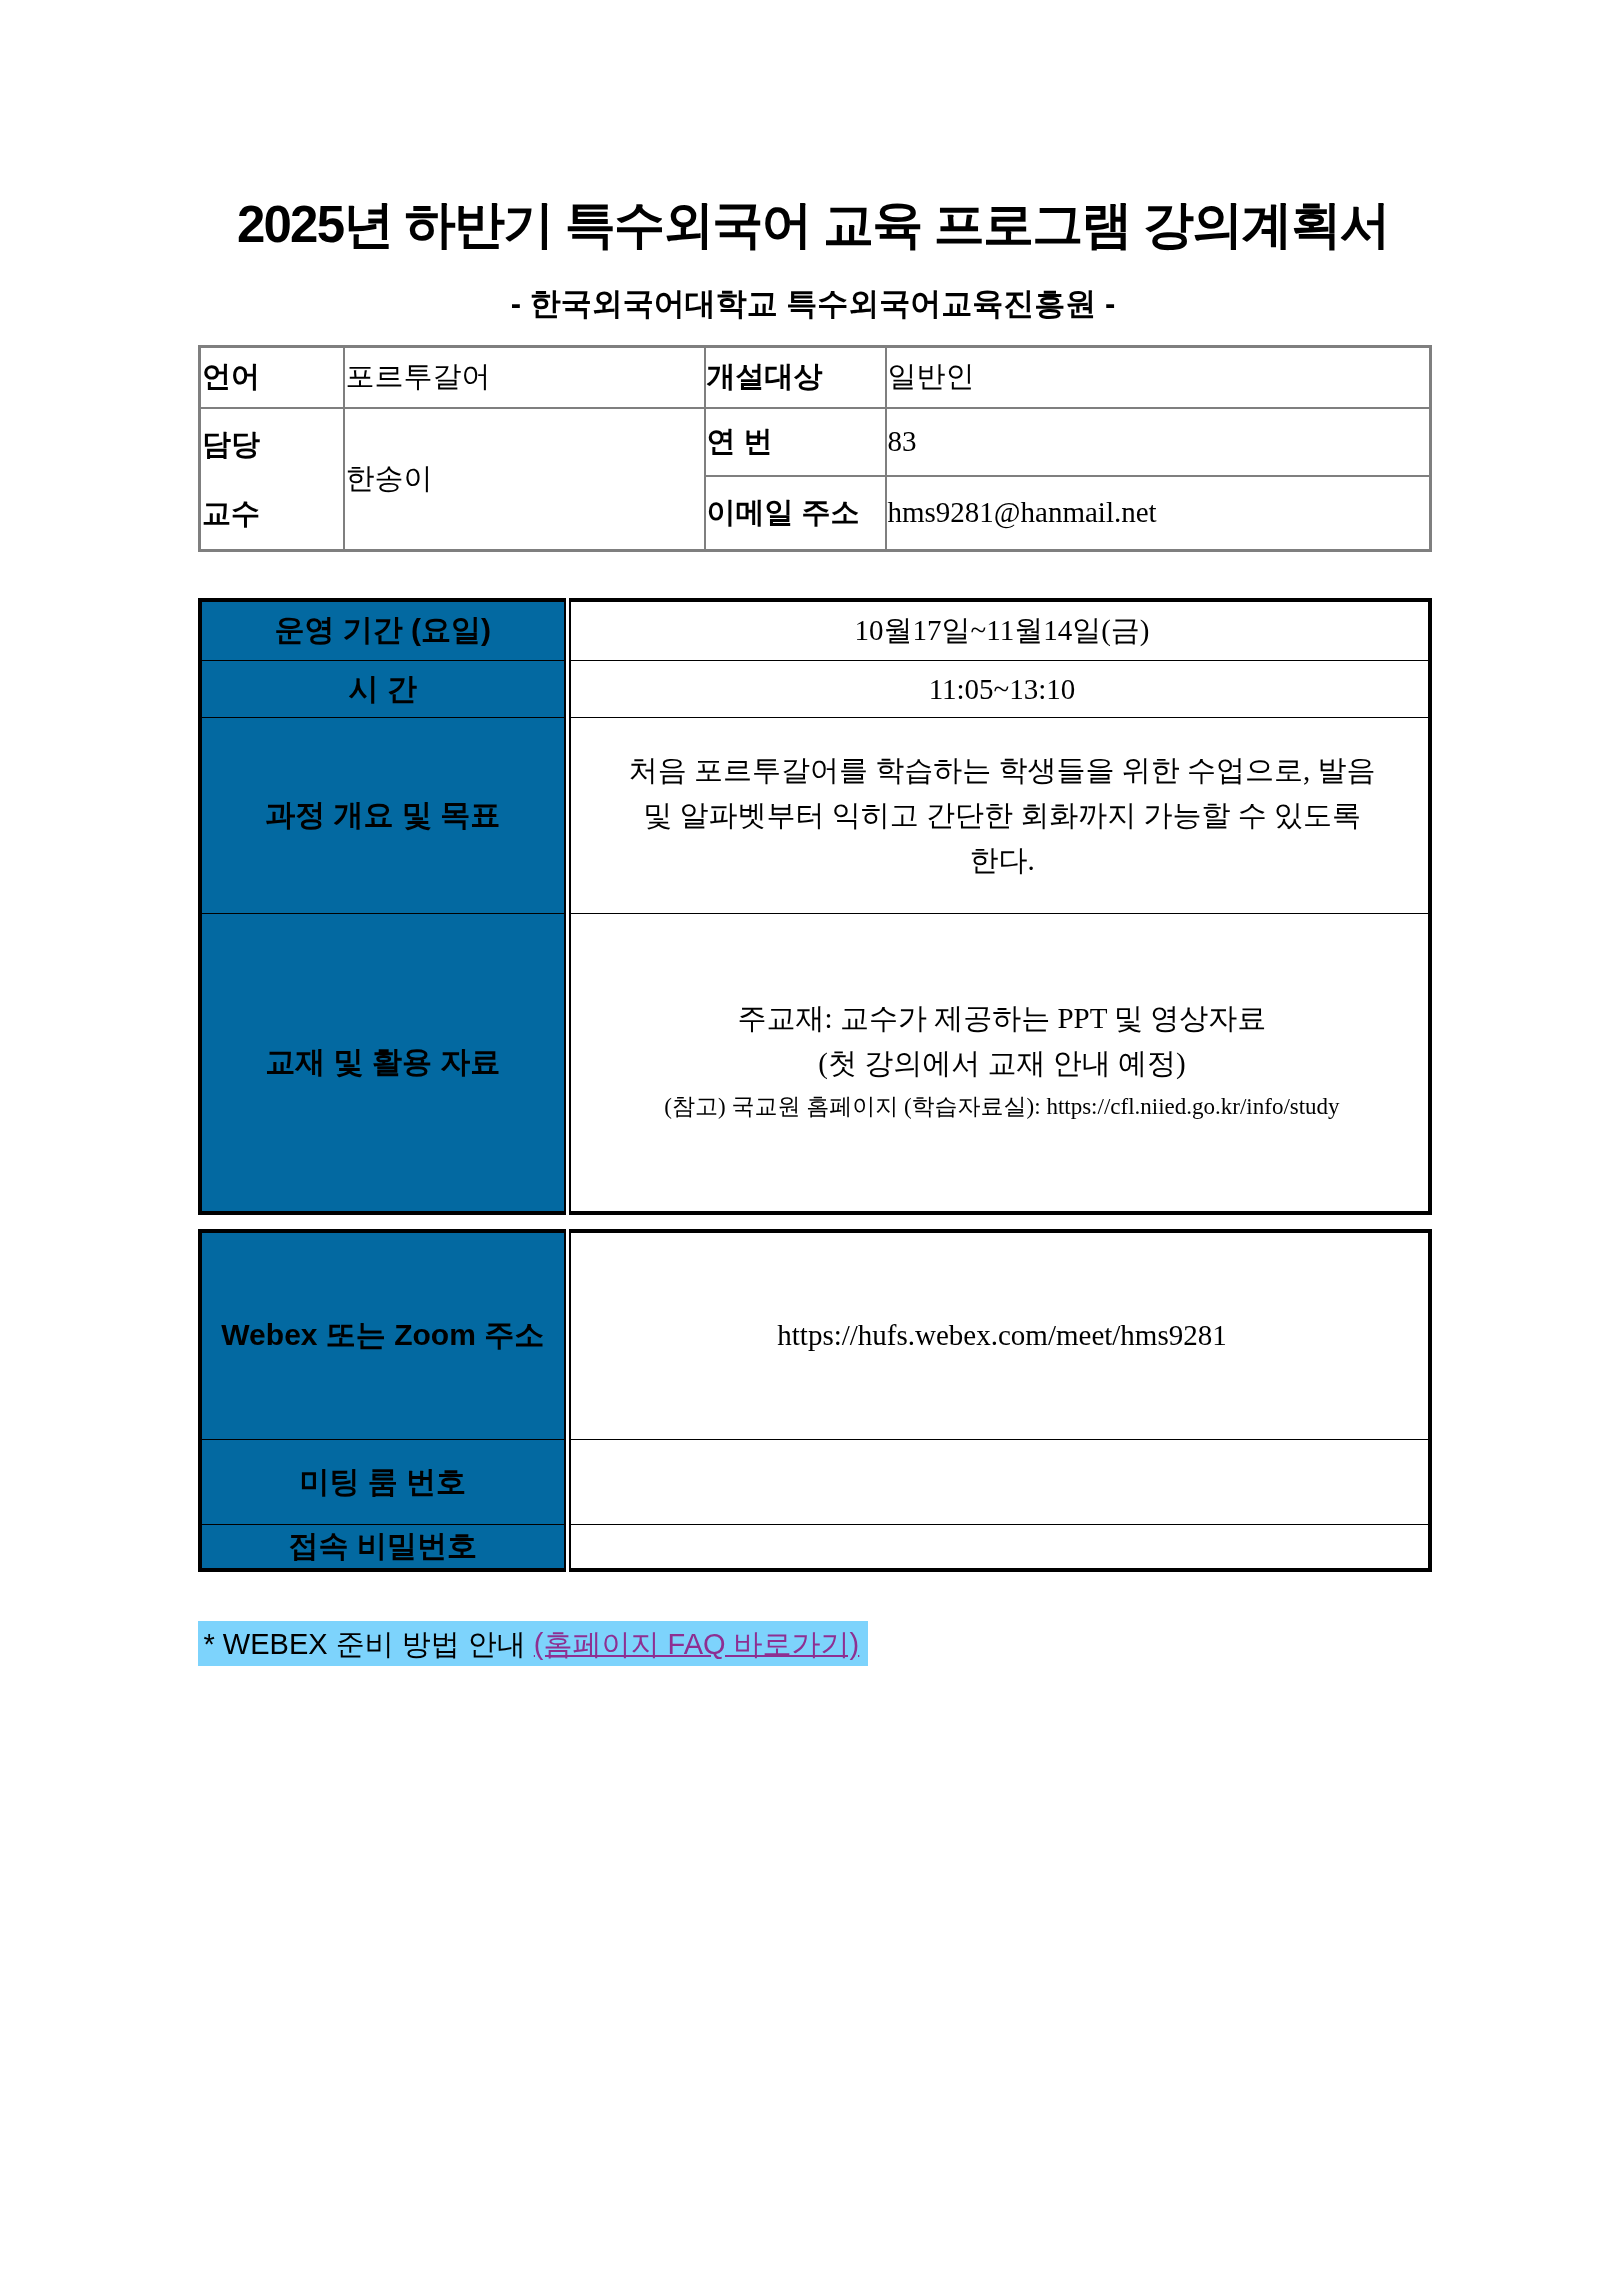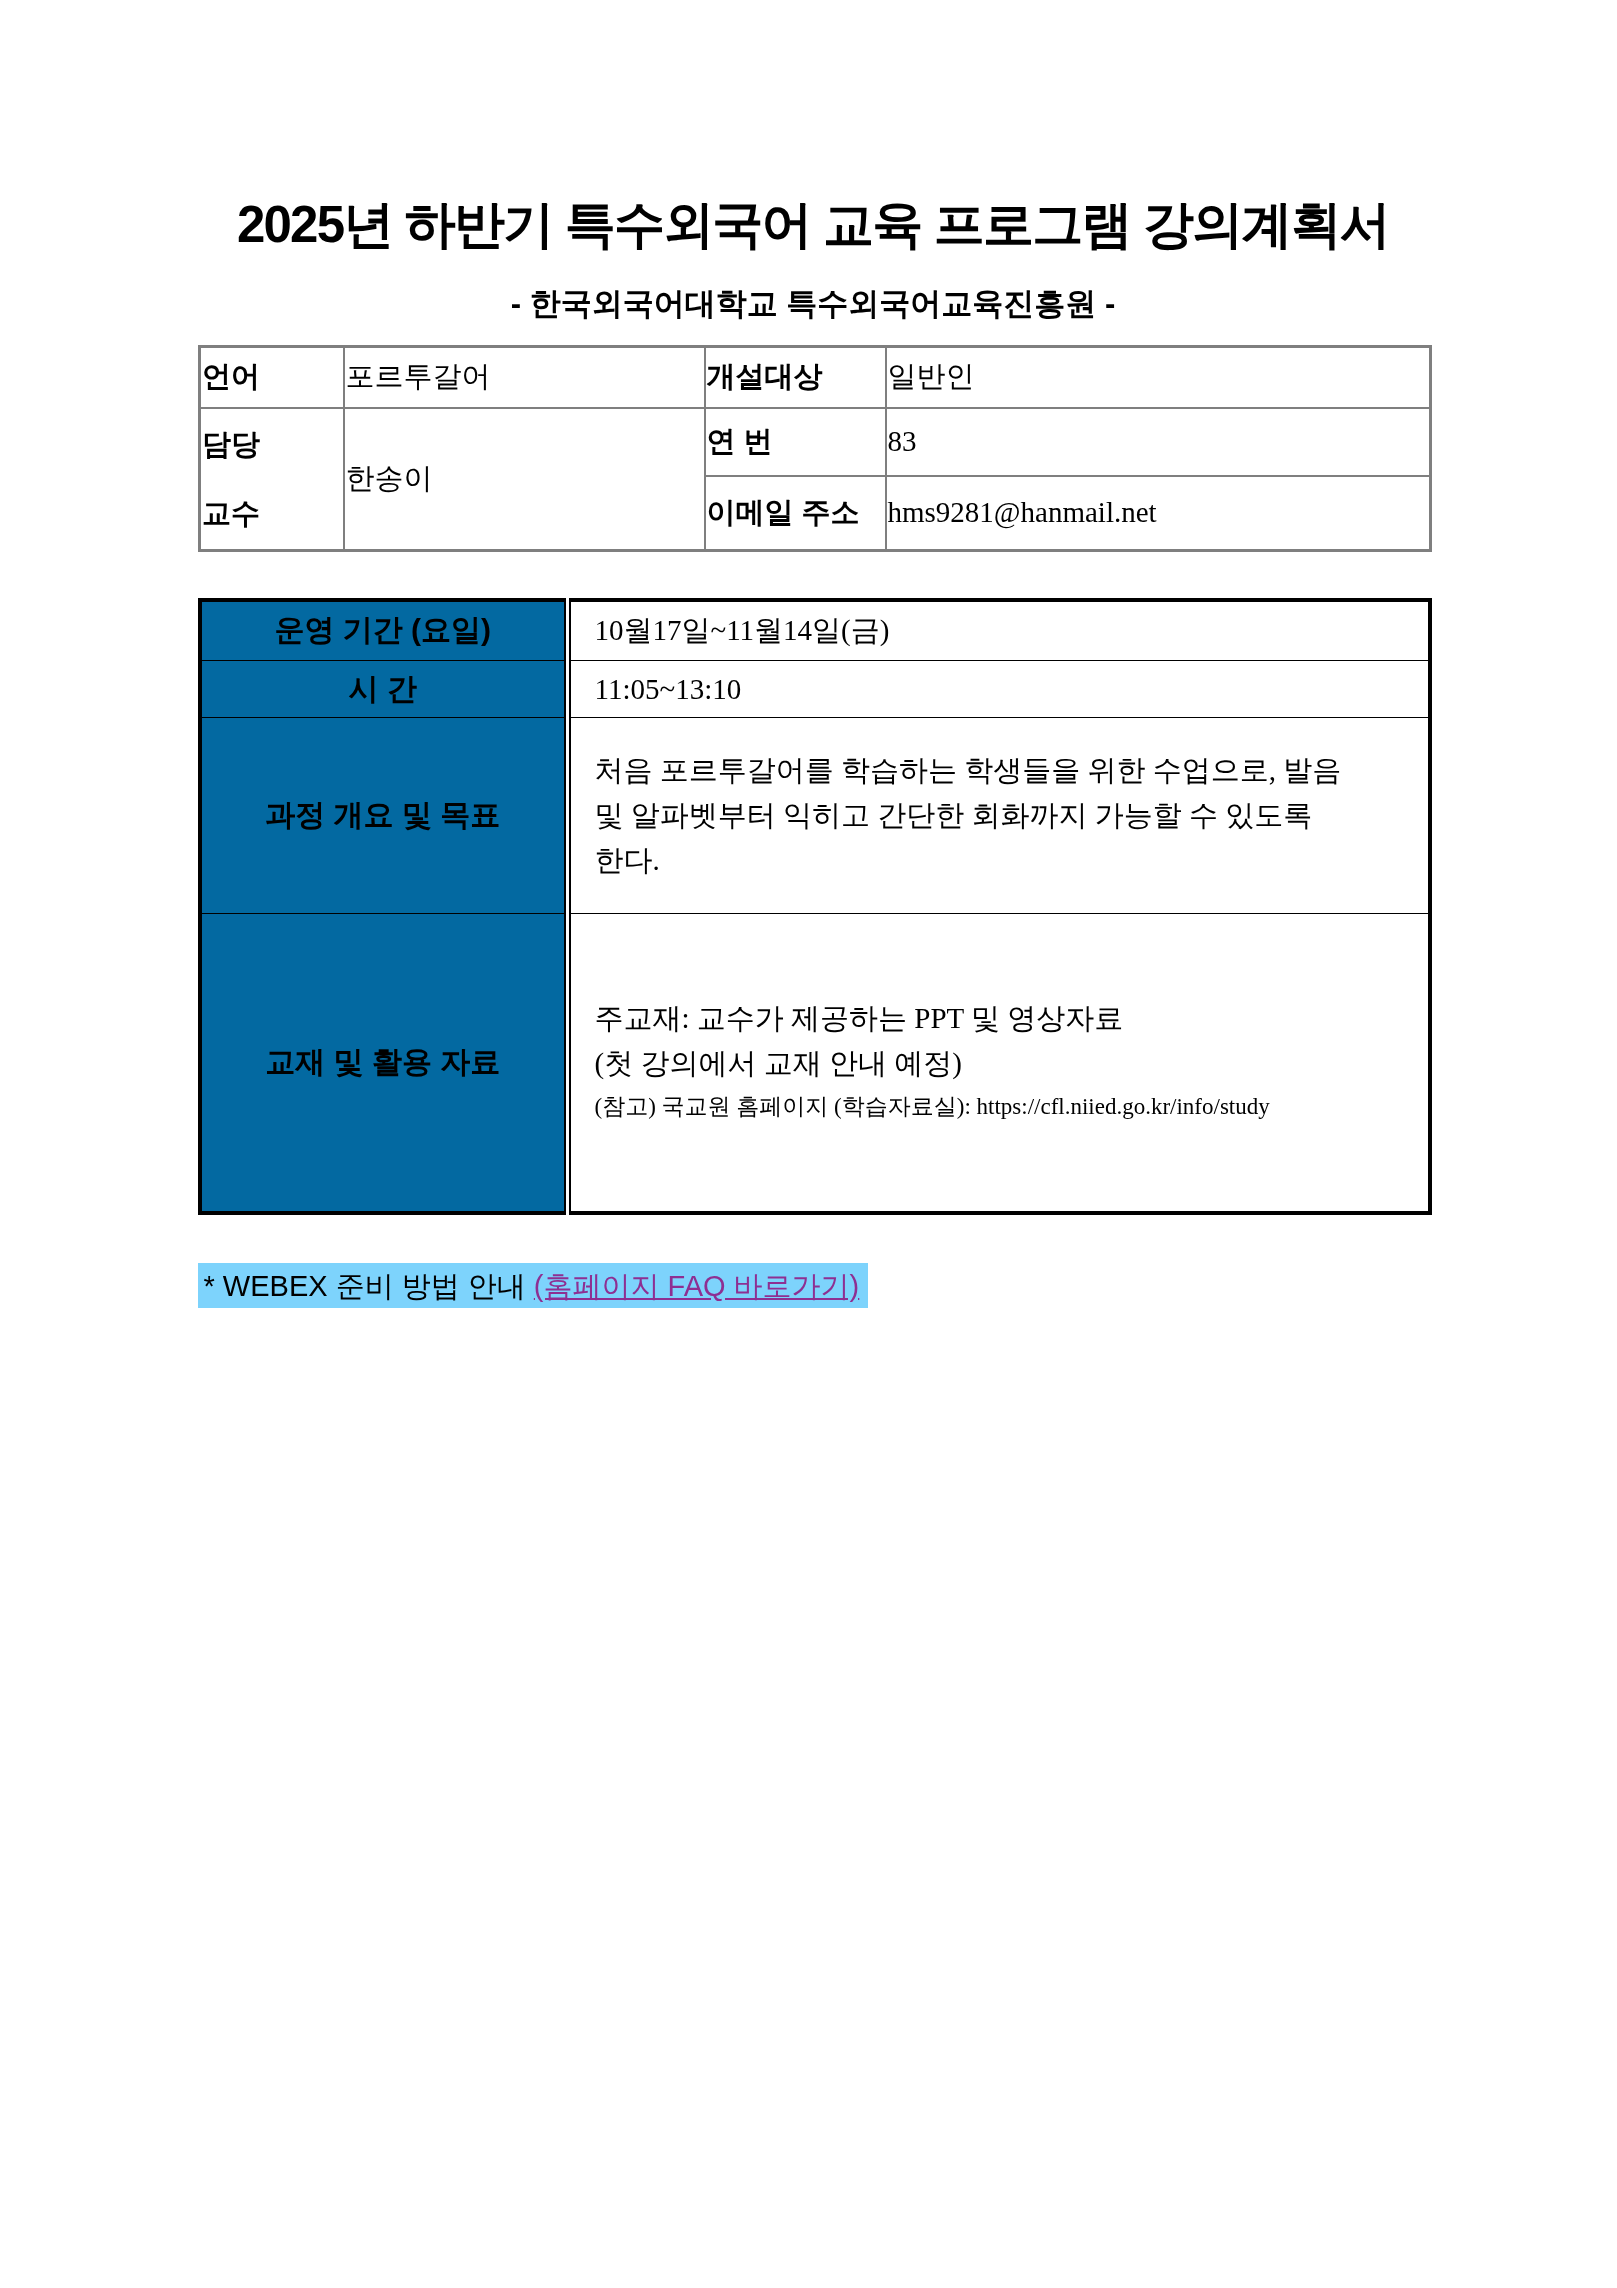--- a/index.html
+++ b/index.html
@@ -55,21 +55,21 @@
     background: #0369a1;
     border-right: 7.4px double #000000;
     font-family: "Liberation Sans", sans-serif;
     font-weight: 600;
     font-size: 30px;
     text-align: center;
   }
   .t2 .valcell, .t3 .valcell {
     font-family: "Liberation Serif", serif;
     font-size: 29px;
-    text-align: left;
+    text-align: center;
     padding-left: 24px;
     padding-right: 18.5px;
   }
   .pre { white-space: pre-line; line-height: 45px; }
   .mat-line { line-height: 45px; }
   .mat-small { font-size: 23px; line-height: 42px; }
 
   
   .footer { margin-top: 52px; font-family: "Liberation Sans", sans-serif; font-size: 29px; }
   .hl { background: #7dd3fc; padding: 6.5px 9.2px 6.5px 5.5px; }
@@ -136,20 +136,40 @@
         <td class="lblcell">교재 및 활용 자료</td>
         <td class="valcell">
           <div class="mat-line">주교재: 교수가 제공하는 PPT 및 영상자료</div>
           <div class="mat-line">(첫 강의에서 교재 안내 예정)</div>
           <div class="mat-small">(참고) 국교원 홈페이지 (학습자료실): https://cfl.niied.go.kr/info/study</div>
         </td>
       </tr>
     </tbody>
       </table>
 
+    <table class="t3">
+      <colgroup>
+        <col style="width:367px">
+          <col style="width:863px">
+      </colgroup>
+      <tbody>
+          <tr style="height:209px;">
+        <td class="lblcell">Webex 또는 Zoom 주소</td>
+        <td class="valcell">https://hufs.webex.com/meet/hms9281</td>
+      </tr>
+      <tr style="height:85px;">
+        <td class="lblcell">미팅 룸 번호</td>
+        <td class="valcell"></td>
+      </tr>
+      <tr style="height:42px;">
+        <td class="lblcell">접속 비밀번호</td>
+        <td class="valcell"></td>
+      </tr>
+    </tbody>
+      </table>
 
     <div class="footer">
       <span class="hl"><span>* WEBEX 준비 방법 안내 </span><a class="faq-link">(홈페이지 FAQ 바로가기)</a></span>
     </div>
 
   </div>
 </div>
 
 
 </body></html>

